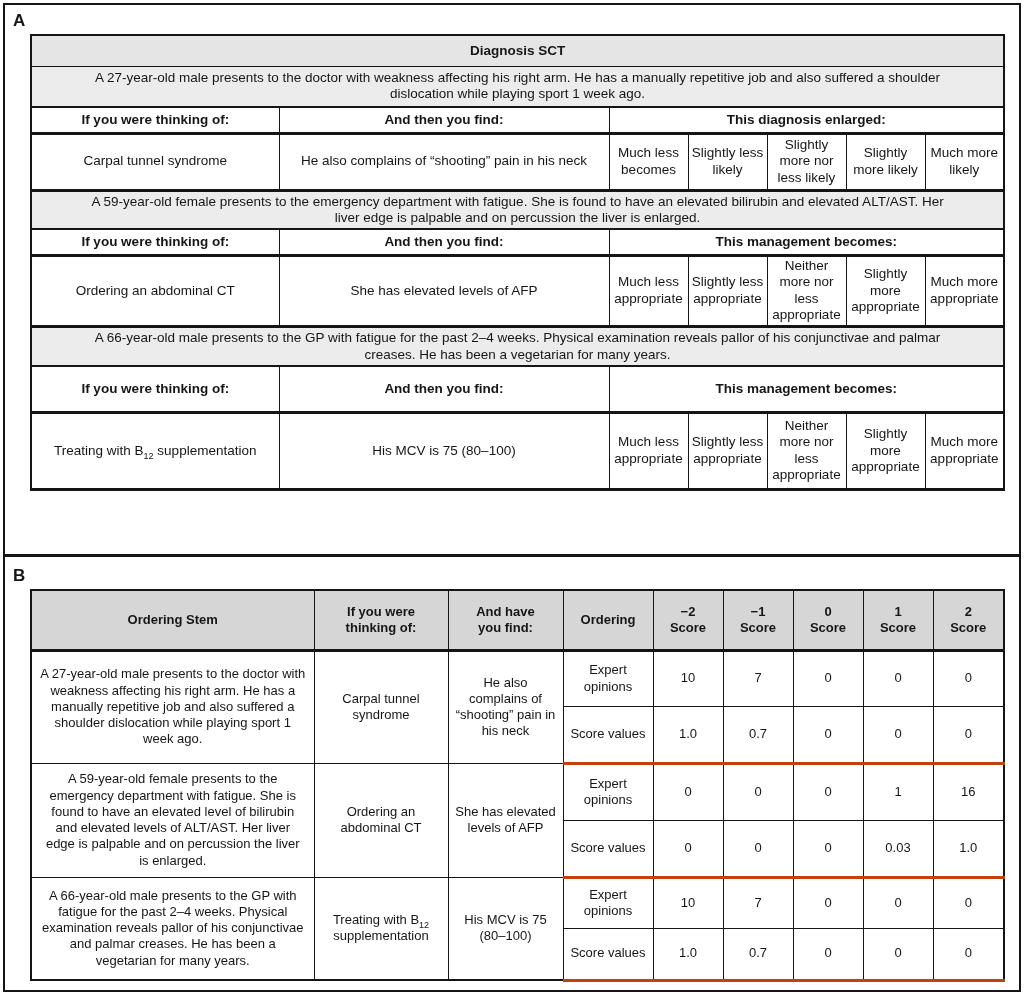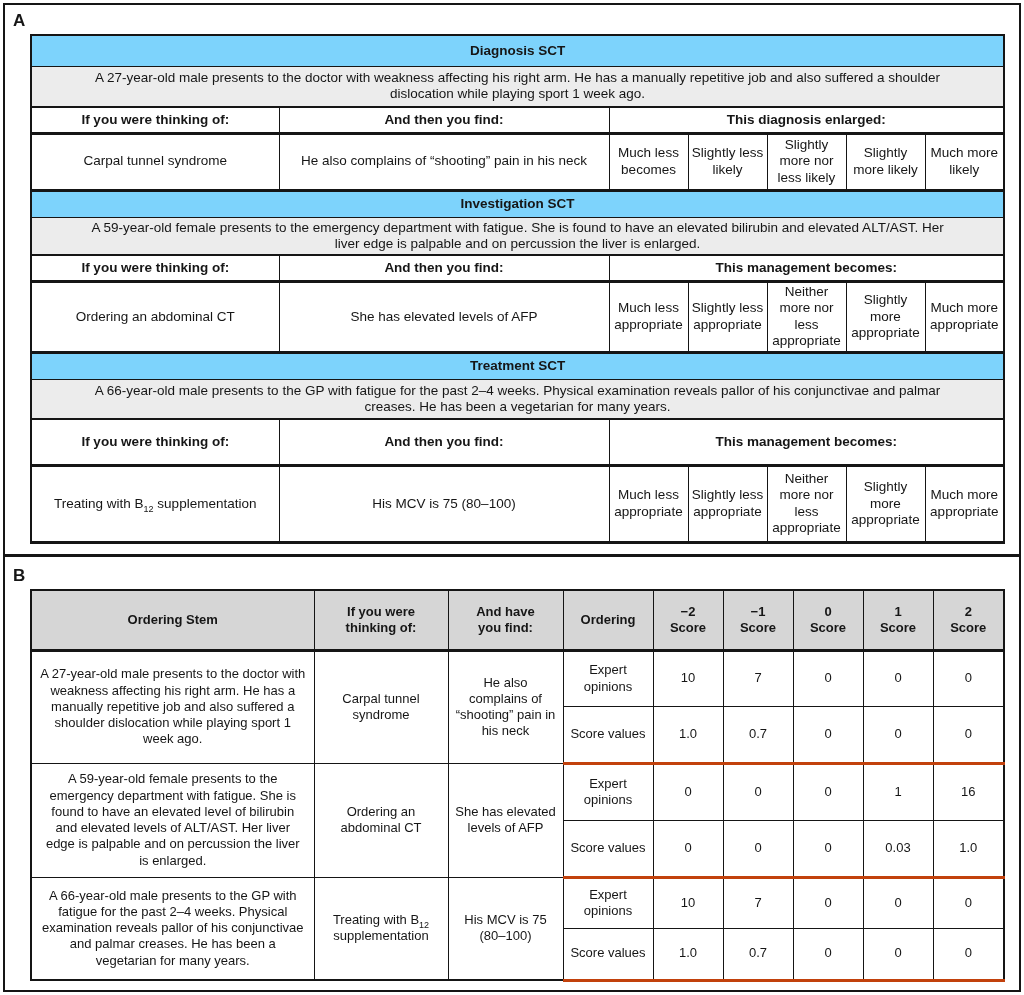--- a/index.html
+++ b/index.html
@@ -20,21 +20,21 @@
   .panelA { border-bottom: 3px solid #151515; height: 546px; }
   .panelB { }
   .panelB .panel-label { margin-top: 9px; }
 
   table { border-collapse: collapse; table-layout: fixed; width: 973px; margin: 3px 0 0 25px; background: #fff; }
   .tableA, .tableB { border: 2px solid #151515; }
   td, th { border: 1px solid #151515; text-align: center; vertical-align: middle; padding: 2px 4px; }
 
   
   .tableA td { font-size: 13.5px; line-height: 1.22; }
-  .sec-title { background: #7dd3fc; font-weight: bold; }
+  .sec-title { background: #e5e5e5; font-weight: bold; }
   .stemA { background: #ececec; padding: 2px 46px; border-bottom: 2px solid #151515; }
   .hdrA td { font-weight: bold; border-bottom: 3px solid #151515; }
   .ansA td { border-bottom: 3px solid #151515; }
   .opt { padding: 1px 2px; font-size: 13px; line-height: 1.2; }
 
   
   .tableB td, .tableB th { font-size: 13px; line-height: 1.25; }
   .bhdr th { background: #d6d6d6; font-weight: bold; border-bottom: 3px solid #151515; white-space: pre-line; }
   .bstem { font-size: 12.8px; padding: 2px 8px; }
   .rowend td { border-bottom: 3px solid #c2410c; }
@@ -74,44 +74,38 @@
         <tr class="ansA" style="height:57px">
           <td>Carpal tunnel syndrome</td>
           <td>He also complains of “shooting” pain in his neck</td>
           <td class="opt">Much less becomes</td>
           <td class="opt">Slightly less likely</td>
           <td class="opt">Slightly more nor less likely</td>
           <td class="opt">Slightly more likely</td>
           <td class="opt">Much more likely</td>
         </tr>
 
-        <tr style="height:27px">
-          <td colspan="7" class="sec-title">Investigation SCT</td>
-        </tr>
         <tr style="height:37px">
           <td colspan="7" class="stemA">A 59-year-old female presents to the emergency department with fatigue. She is found to have an elevated bilirubin and elevated ALT/AST. Her liver edge is palpable and on percussion the liver is enlarged.</td>
         </tr>
         <tr class="hdrA" style="height:26px">
           <td>If you were thinking of:</td>
           <td>And then you find:</td>
           <td colspan="5">This management becomes:</td>
         </tr>
         <tr class="ansA" style="height:67px">
           <td>Ordering an abdominal CT</td>
           <td>She has elevated levels of AFP</td>
           <td class="opt">Much less appropriate</td>
           <td class="opt">Slightly less appropriate</td>
           <td class="opt">Neither more nor less appropriate</td>
           <td class="opt">Slightly more appropriate</td>
           <td class="opt">Much more appropriate</td>
         </tr>
 
-        <tr style="height:27px">
-          <td colspan="7" class="sec-title">Treatment SCT</td>
-        </tr>
         <tr style="height:40px">
           <td colspan="7" class="stemA">A 66-year-old male presents to the GP with fatigue for the past 2–4 weeks. Physical examination reveals pallor of his conjunctivae and palmar creases. He has been a vegetarian for many years.</td>
         </tr>
         <tr class="hdrA" style="height:46px">
           <td>If you were thinking of:</td>
           <td>And then you find:</td>
           <td colspan="5">This management becomes:</td>
         </tr>
         <tr class="ansA" style="height:77px">
           <td><span>Treating with B</span><sub>12</sub><span> supplementation</span></td>

